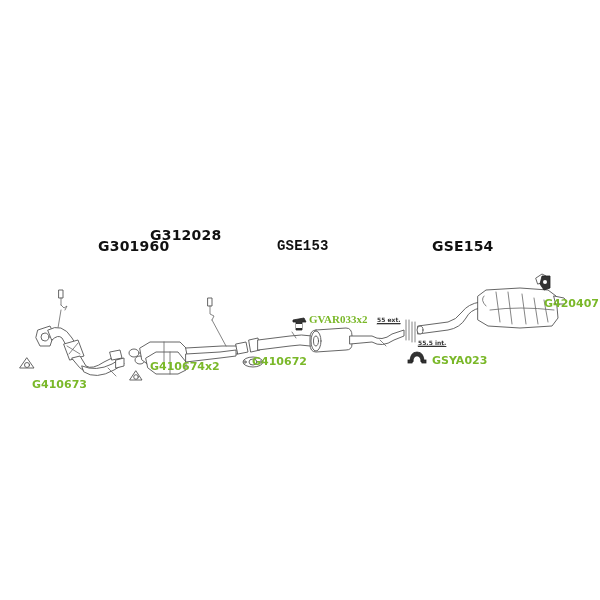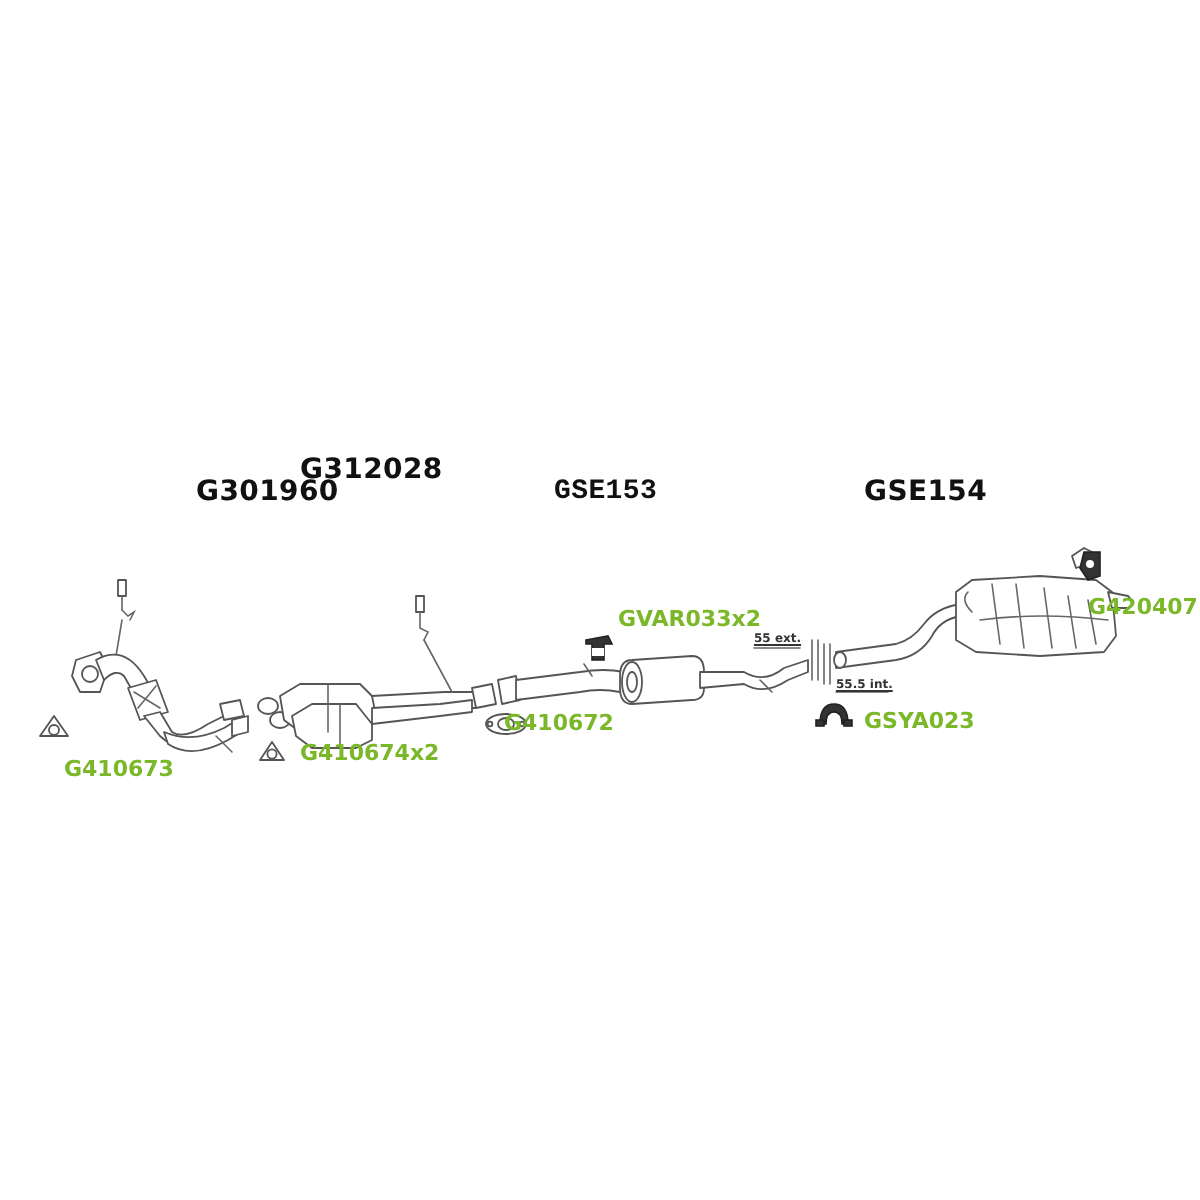--- a/index.html
+++ b/index.html
@@ -137,22 +137,22 @@
     <line class="thin" x1="377" y1="324" x2="400" y2="324"></line>
     <line class="thin" x1="418" y1="346" x2="444" y2="346"></line>
   </svg>
 
   <div class="part-num" style="left:62px; top:238px;margin-left:36px;">G301960</div>
   <div class="part-num" style="left:150px; top:227px;">G312028</div>
   <div class="part-num" style="left:277px; top:238px;font-family:Liberation Mono, monospace;">GSE153</div>
   <div class="part-num" style="left:432px; top:238px;">GSE154</div>
 
   <div class="acc" style="left:32px; top:378px;">G410673</div>
-  <div class="acc" style="left:150px; top:370px;">G410674x2</div>
+  <div class="acc" style="left:150px; top:360px;">G410674x2</div>
   <div class="acc" style="left:252px; top:355px;">G410672</div>
-  <div class="acc" style="left:309px; top:303px;">GVAR033x2</div>
+  <div class="acc" style="left:309px; top:313px;font-family:Liberation Serif, serif;">GVAR033x2</div>
   <div class="acc" style="left:432px; top:354px;">GSYA023</div>
   <div class="acc" style="left:544px; top:257px;margin-top:40px;">G420407</div>
 
   <div class="dim" style="left:377px; top:316px;">55 ext.</div>
   <div class="dim" style="left:418px; top:339px;">55.5 int.</div>
 
 </div>
 
 </body></html>

